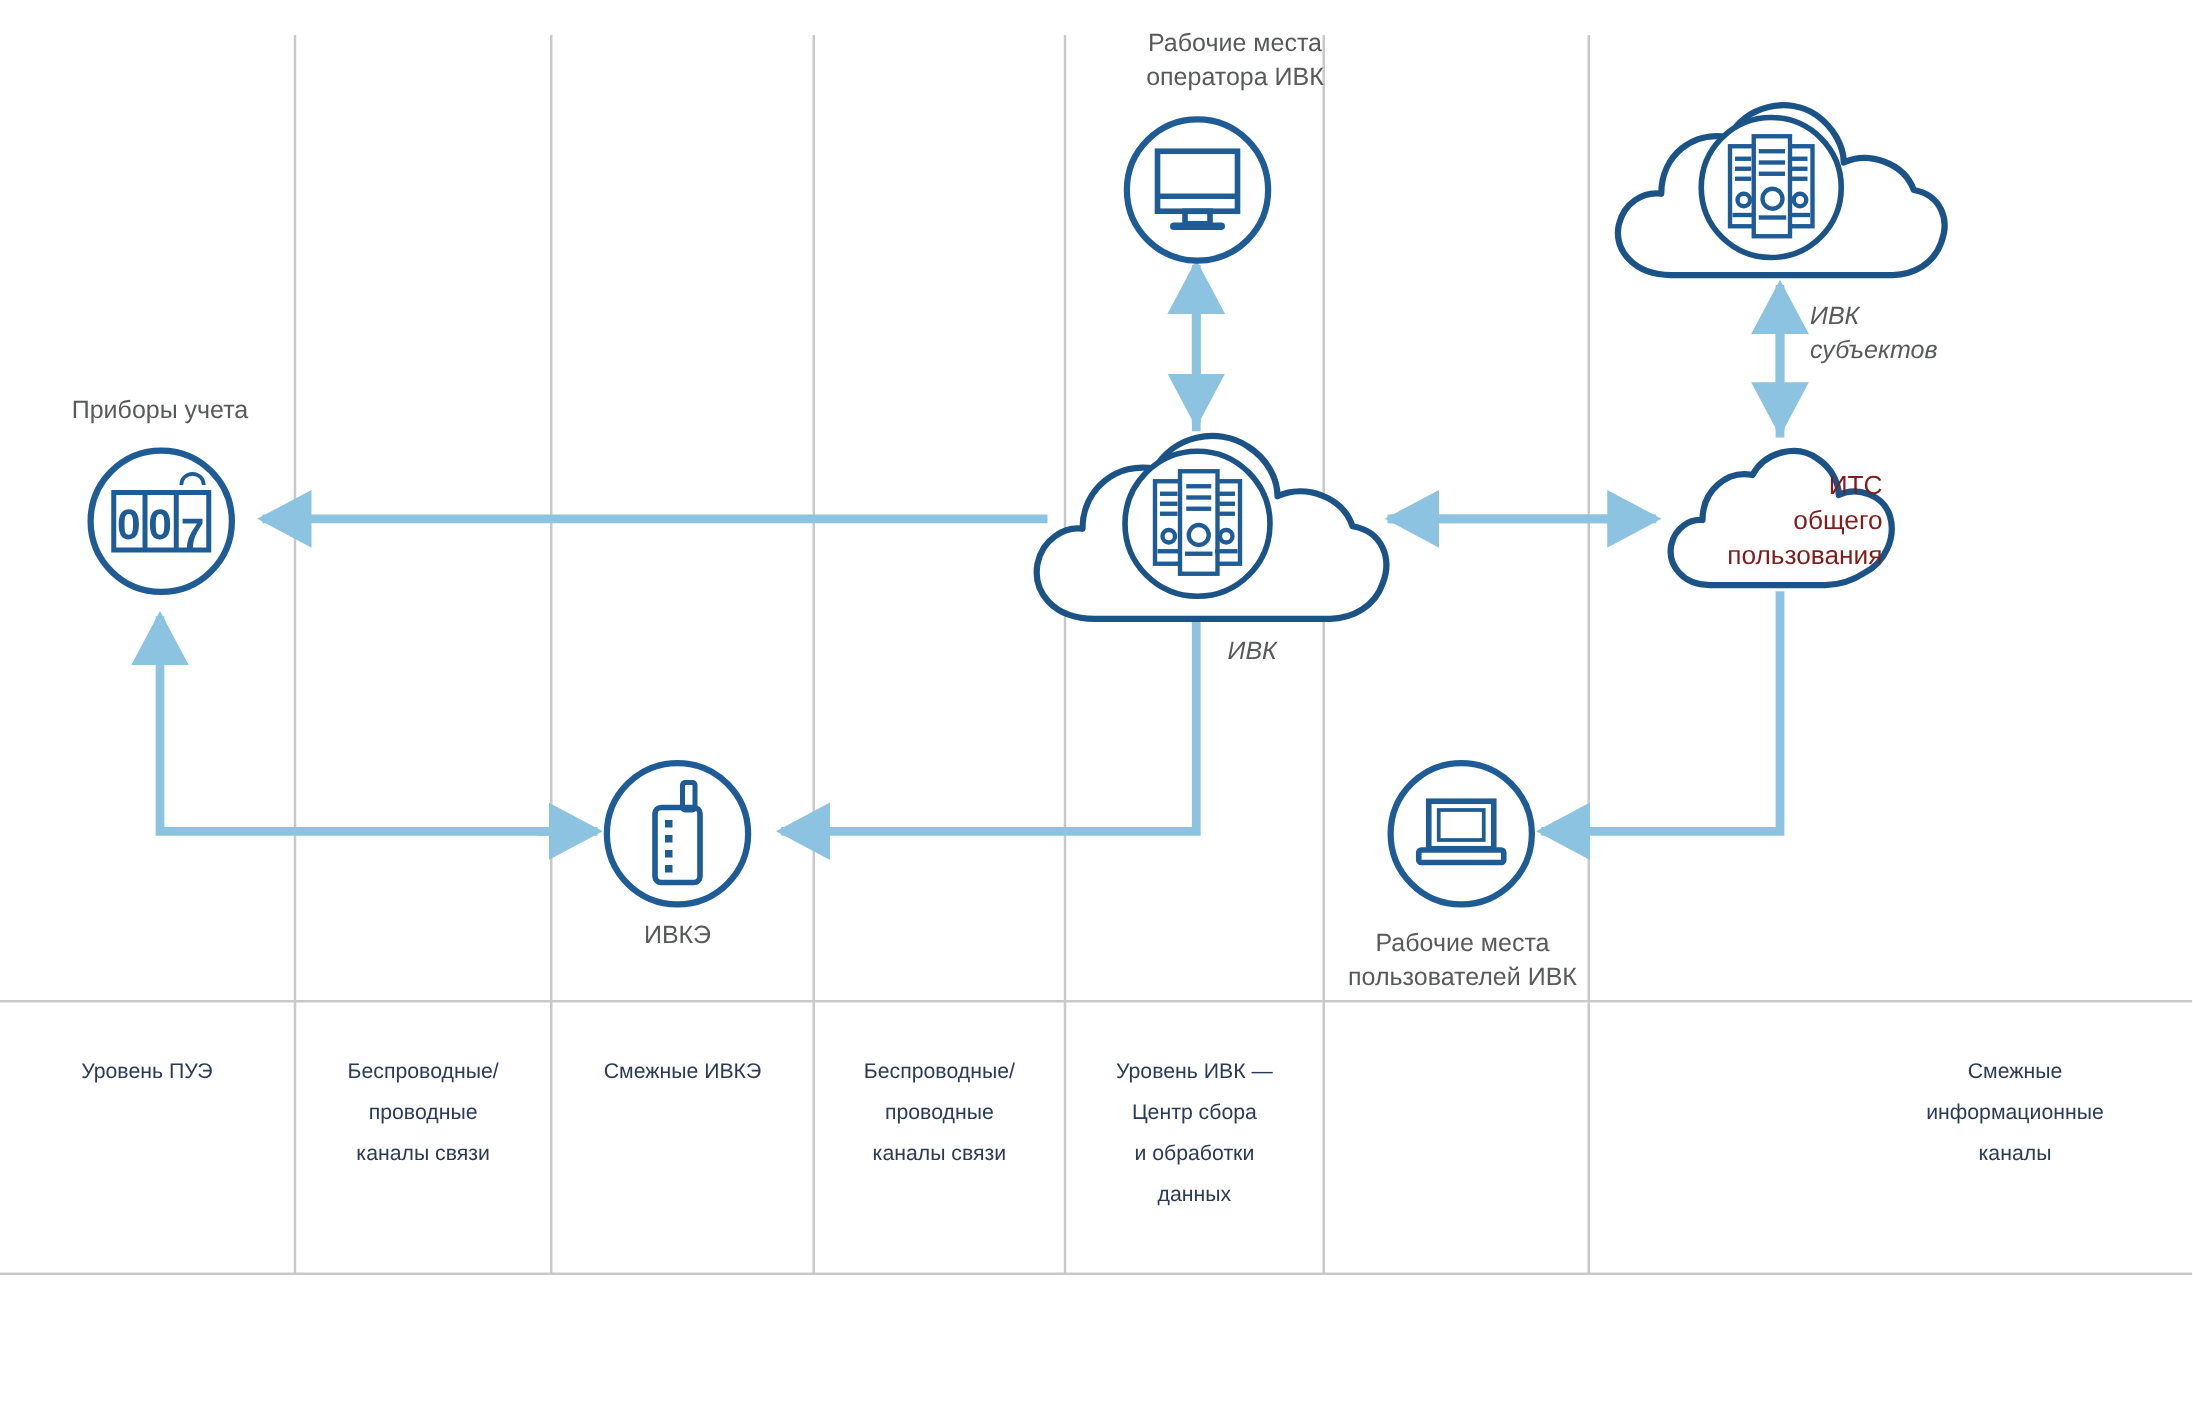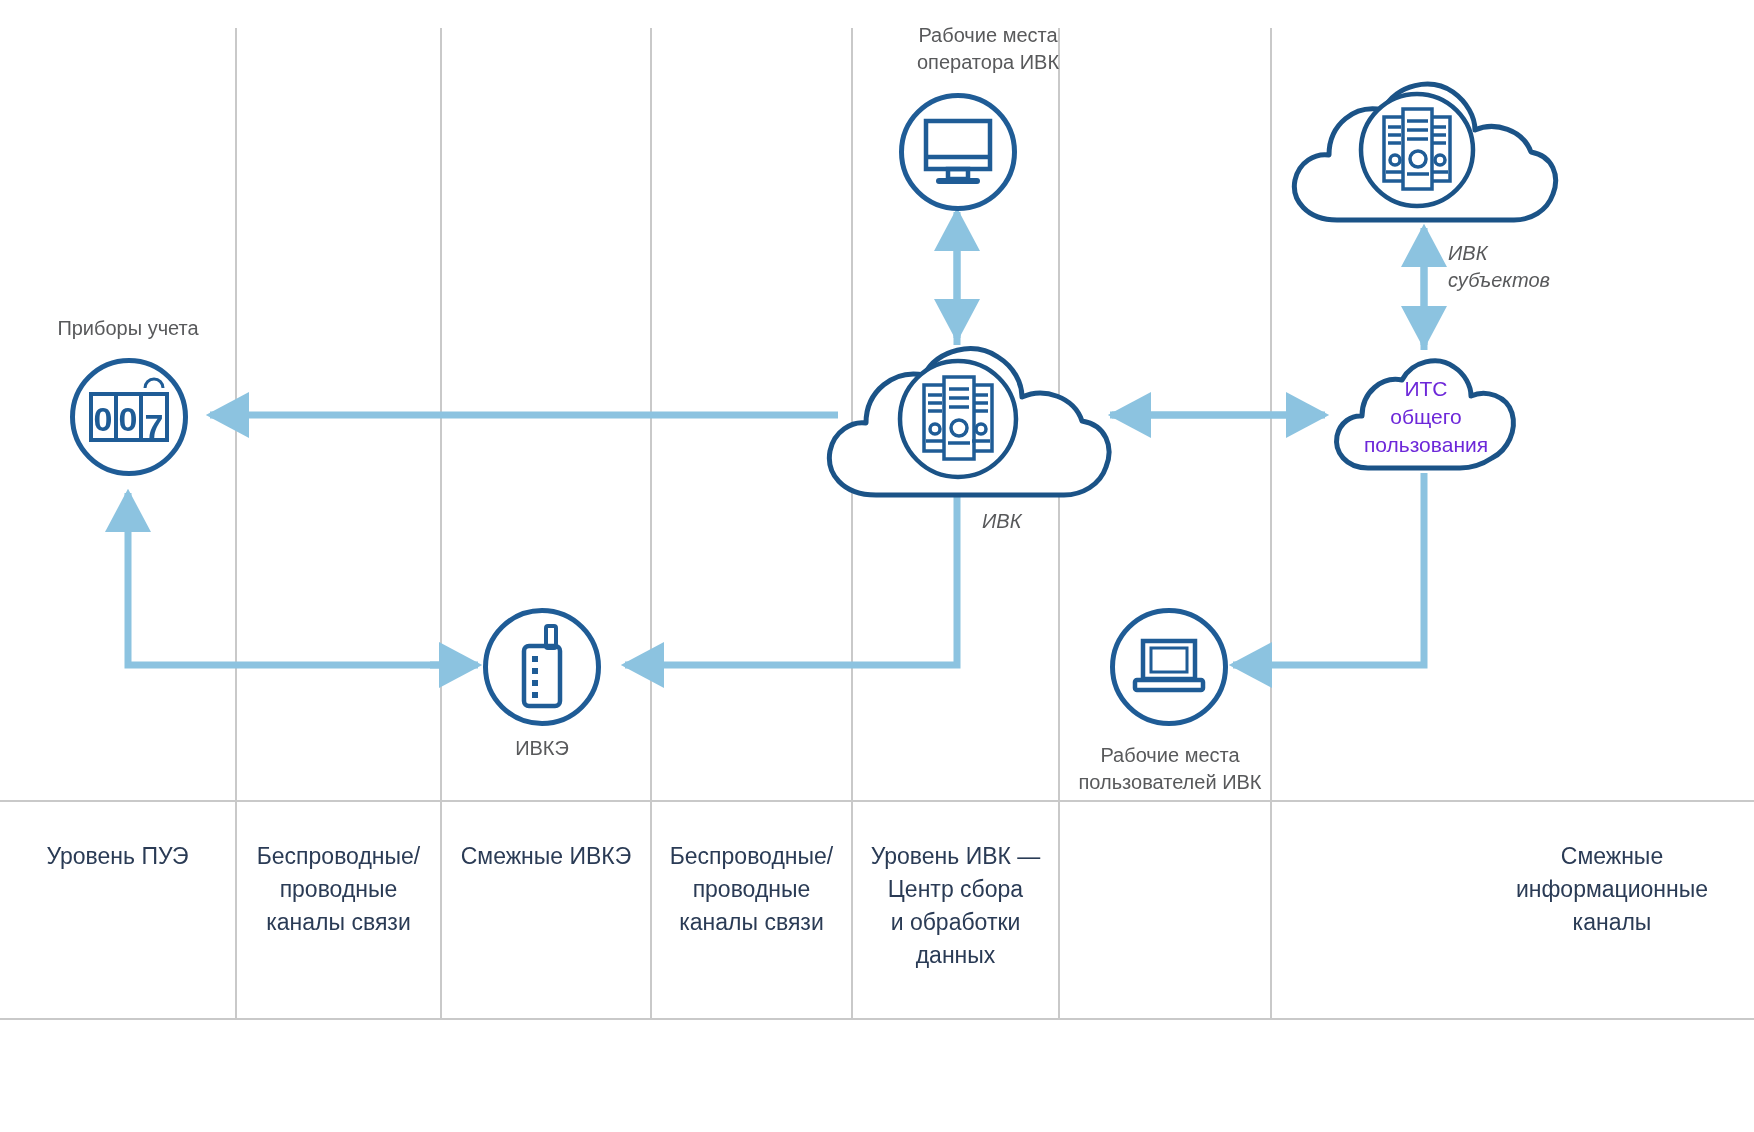--- a/index.html
+++ b/index.html
@@ -28,21 +28,21 @@
     left:0;
     width:1754px;
     height:2px;
     background:#c9c9c9;
   }
   
   .band-label{
     position:absolute;
     text-align:center;
     color:#2a3b55;
-    font-size:23px;
+    font-size:17px;
     line-height:33px;
     font-family:"Liberation Sans","DejaVu Sans",sans-serif;
   }
   
   .caption{
     position:absolute;
     color:#58595b;
     font-size:20px;
     line-height:27px;
     font-family:"Liberation Sans","DejaVu Sans",sans-serif;
@@ -58,22 +58,22 @@
     box-sizing:border-box;
     display:flex;
     align-items:center;
     justify-content:center;
   }
   
   .svg-holder{position:absolute;}
   .arrow-layer{position:absolute;left:0;top:0;}
   .cloud-text{
     position:absolute;
-    text-align:center;
-    color:#6d28d9;
+    text-align:right;
+    color:#7f1d1d;
     font-size:21px;
     line-height:28px;
   }
   svg{display:block;overflow:visible;}
 </style>
 </head>
 <body>
 
 <div id="stage">
 

